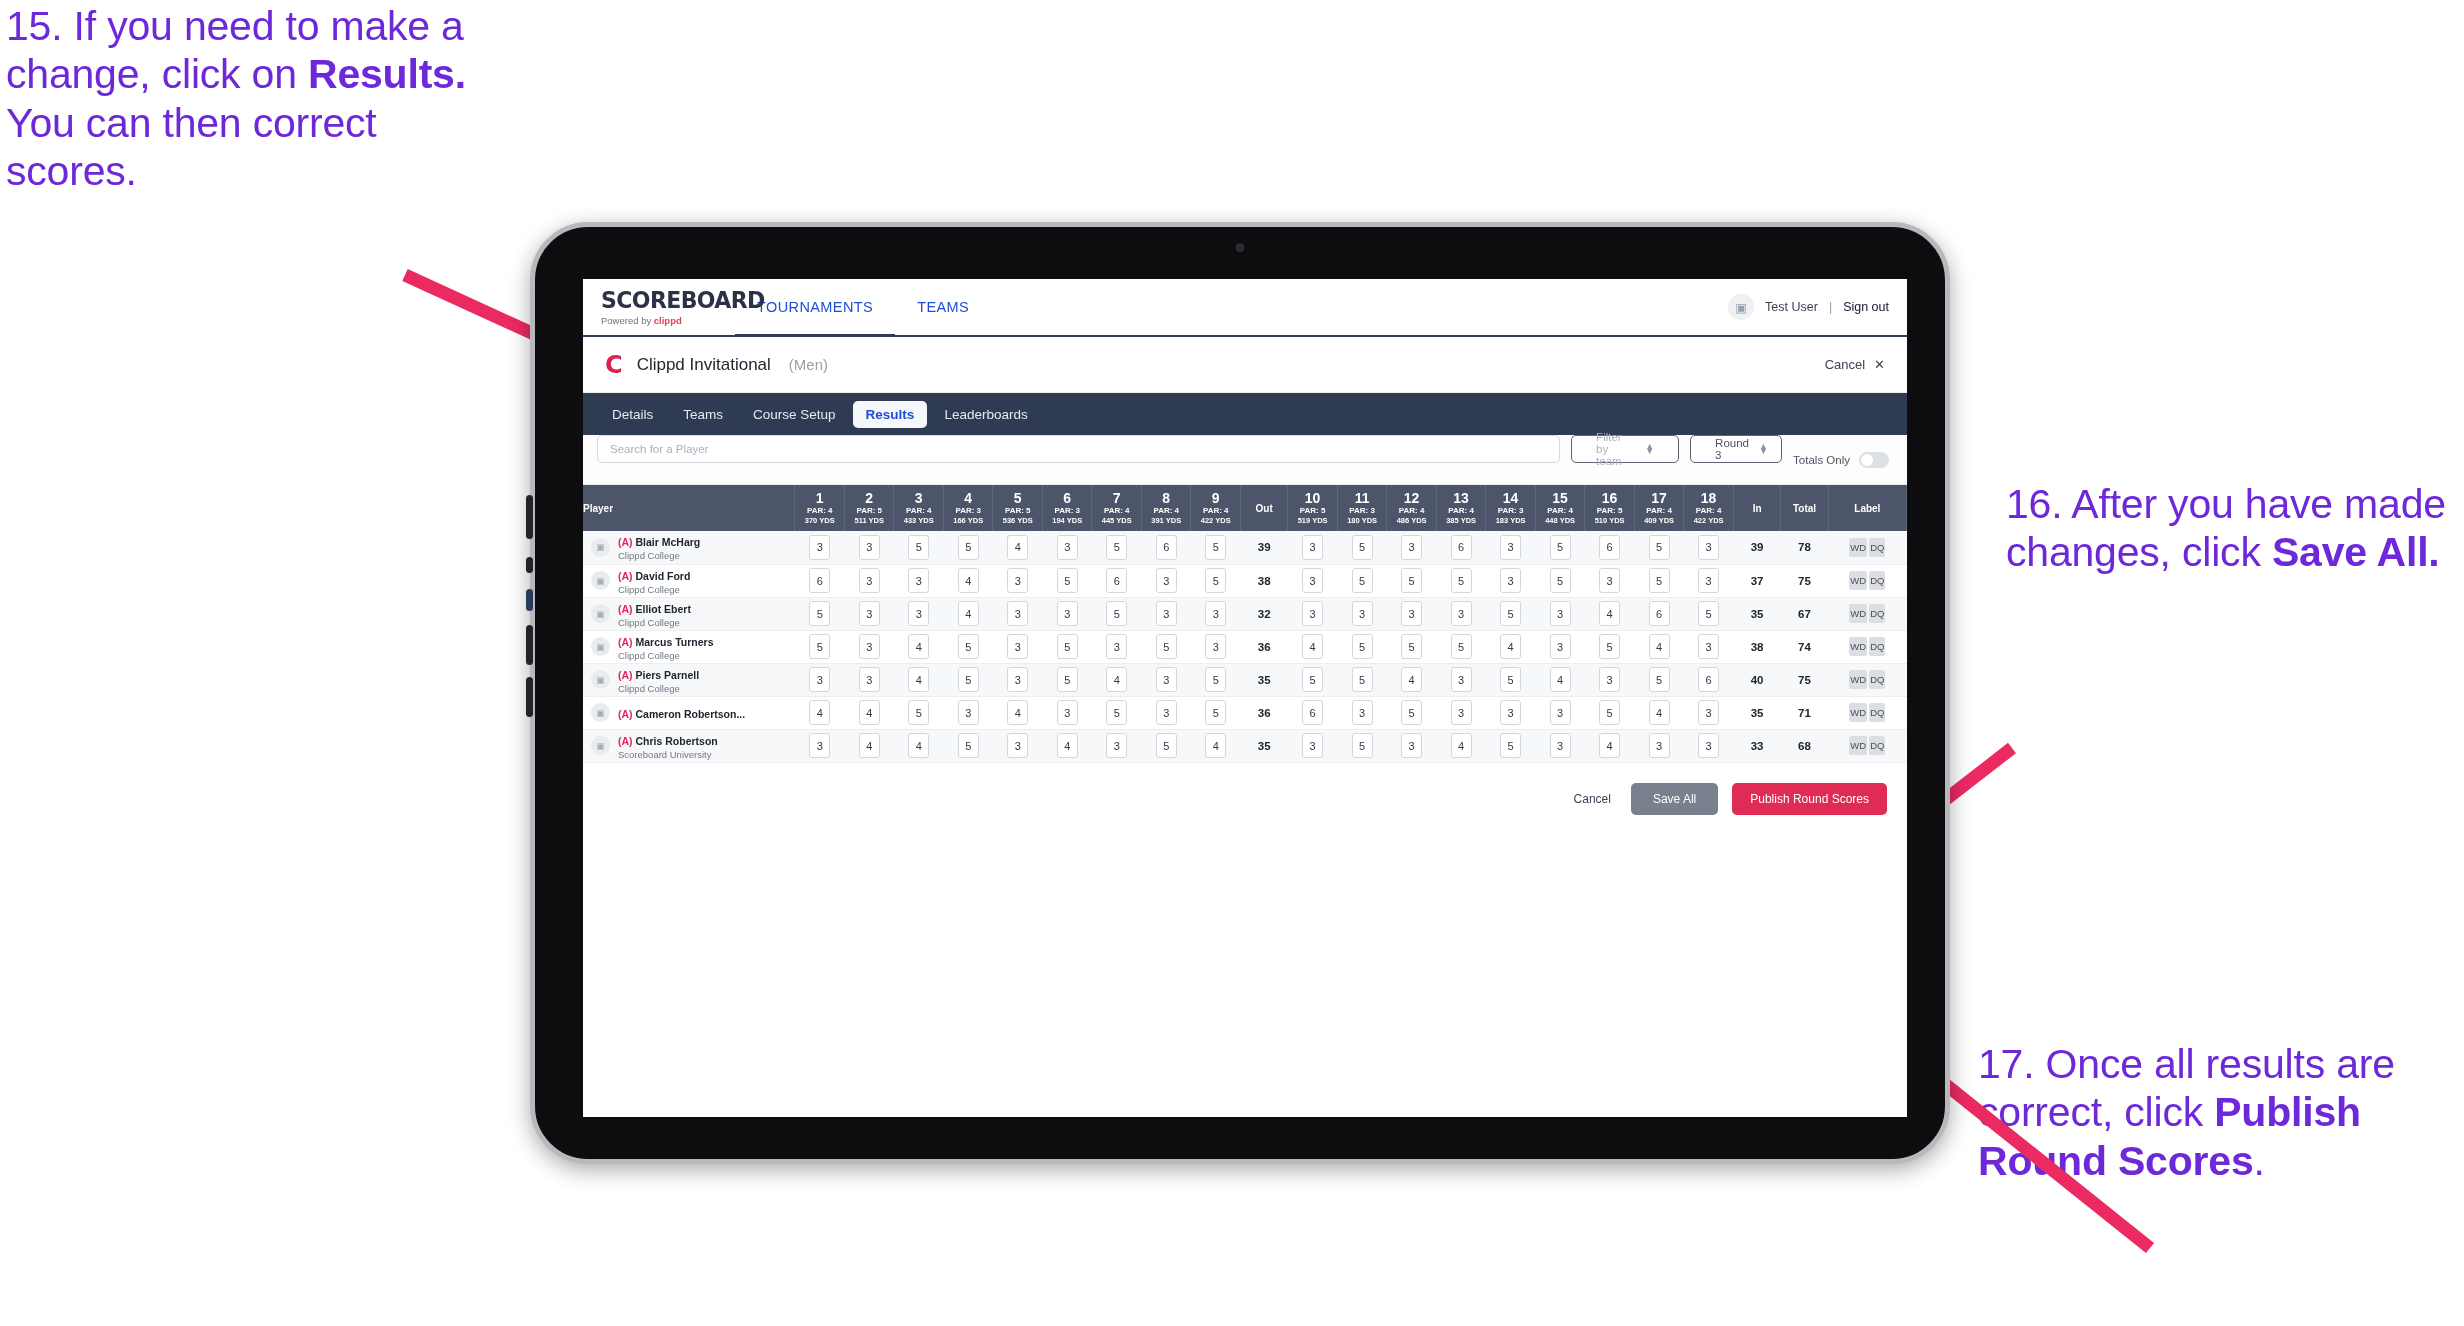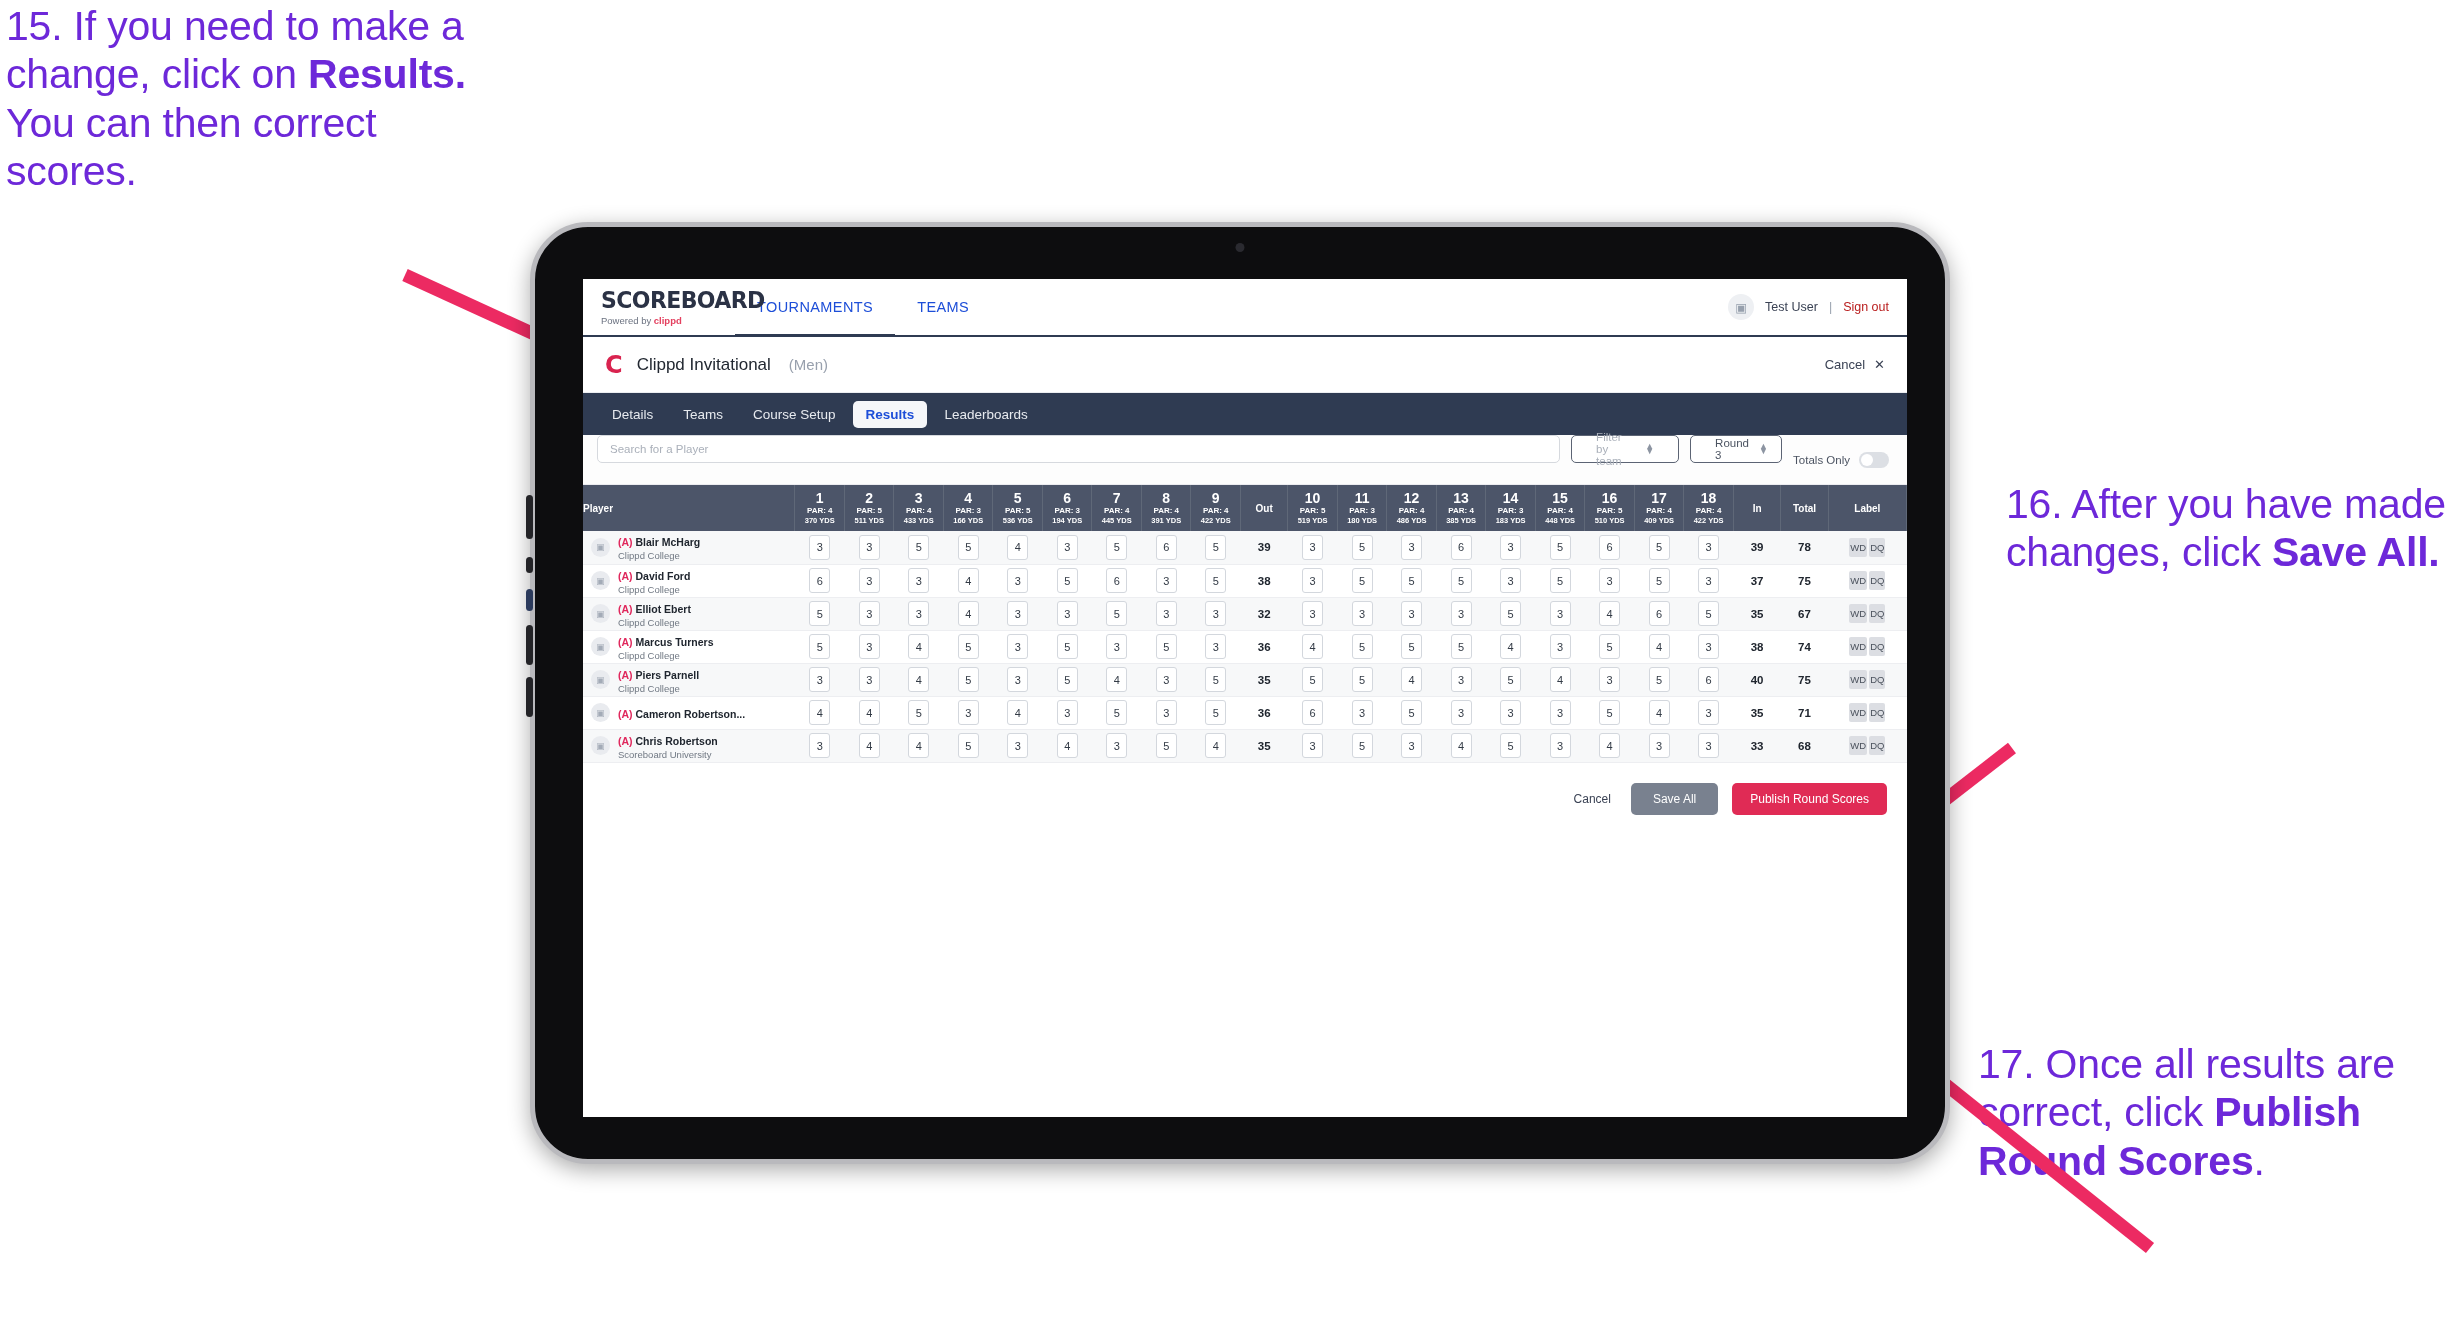--- a/index.html
+++ b/index.html
@@ -76,21 +76,21 @@
     color: #1d4ed8; letter-spacing: .4px; cursor: pointer;
     border-bottom: 3px solid transparent; margin-bottom: -2px;
   }
   .topnav.active { border-bottom-color: #2f3b52; }
   #userarea { margin-left:auto; display:flex; align-items:center; gap:11px; padding-right: 18px; font-size: 12.5px; color:#3a4254; }
   .avatar {
     width: 26px; height:26px; border-radius:50%; background:#eef0f3;
     display:flex; align-items:center; justify-content:center; color:#97a0ad;
   }
   #userarea .sep { color:#9aa2ae; }
-  #userarea .signout { color:#b91c1c; cursor:pointer; }
+  #userarea .signout { color:#0f172a; cursor:pointer; }
 
   
   #tourney {
     height: 56px; display:flex; align-items:center; padding: 0 22px; gap: 14px;
     background:#fff; border-bottom: 1px solid #eceef1;
   }
   #tourney .logo { font-size: 24px; font-weight: 800; color:#d9234f; font-family:"DejaVu Sans", sans-serif;}
   #tourney .tname { font-size: 17px; color:#222831; font-weight:500; }
   #tourney .tgender { font-size: 15px; color:#98a0ad; margin-left:4px; }
   #tourney .cancel { margin-left:auto; font-size:13px; color:#3a4254; display:flex; gap:9px; align-items:center; cursor:pointer;}

